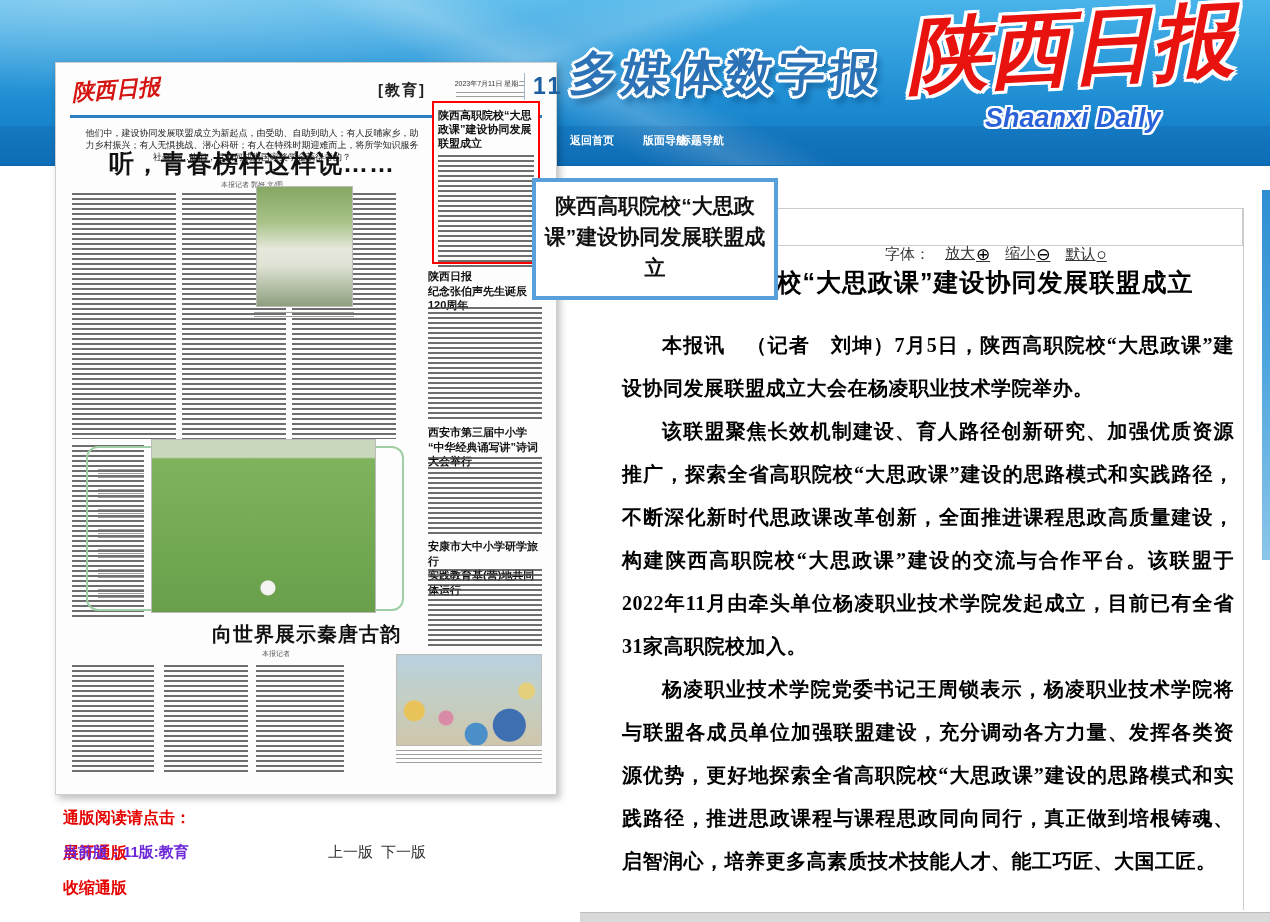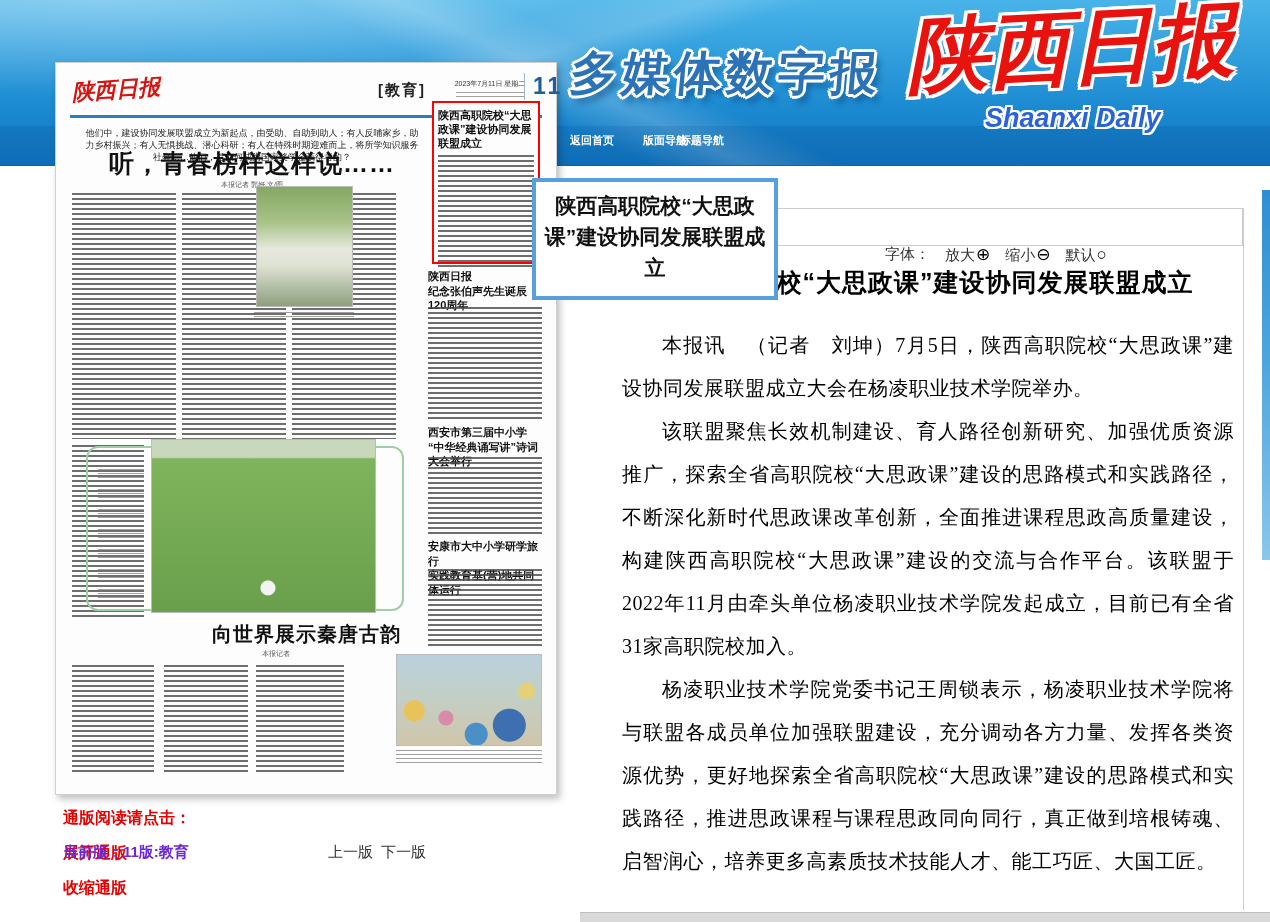--- a/index.html
+++ b/index.html
@@ -44,28 +44,28 @@
 
   
   #right-strip { left:1262px; top:190px; width:8px; height:370px;
     background:linear-gradient(180deg,#2f8ed2 0%,#4da5de 45%,#8cc6ea 100%); }
   #panel-right-border { left:1243px; top:208px; width:1px; height:702px; background:#ccc; }
   #bottom-gray-bar { left:580px; top:912px; width:690px; height:10px; background:#d9d9d9; border-top:1px solid #bdbdbd; }
 
   
   #font-box { left:700px; top:208px; width:543px; height:38px; background:#fff; border:1px solid #ccc; }
   #font-controls { left:885px; top:216px; font-size:15px; color:#333; display:flex; align-items:center; gap:15px;margin-top:28px; }
-  #font-controls .ctl { cursor:pointer; color:#333; display:flex; align-items:flex-end; }
+  #font-controls .ctl { cursor:pointer; color:#333; display:flex; align-items:flex-start;text-decoration:underline; }
   #font-controls .ico { font-size:17px; color:#000; margin-left:1px; }
   #article-title { left:600px; top:266px; width:640px; text-align:center;
     font-size:25px; font-weight:bold; color:#000; letter-spacing:1px; }
   #article-body { left:622px; top:324px; width:612px;
     font-family:"Liberation Serif","DejaVu Serif",serif;
     font-size:20px; color:#000; line-height:43px; letter-spacing:.5px; text-align:justify; }
-  #article-body p { text-indent:2em; }
+  #article-body p { text-indent:2em;font-weight:bold; }
 
   
   #popup { left:532px; top:178px; width:246px; min-height:122px; background:#fff;
     border:4px solid #58a0dc; z-index:60; padding:8px 6px; text-align:center;
     font-size:21px; font-weight:bold; color:#111; line-height:31px; }
 
   
   #sheet { left:55px; top:62px; width:502px; height:733px; background:#fdfdfd;
     border:1px solid #cfcfcf; box-shadow:3px 4px 7px rgba(0,0,0,.25); z-index:10; }
   #sheet .abs { position:absolute; }

